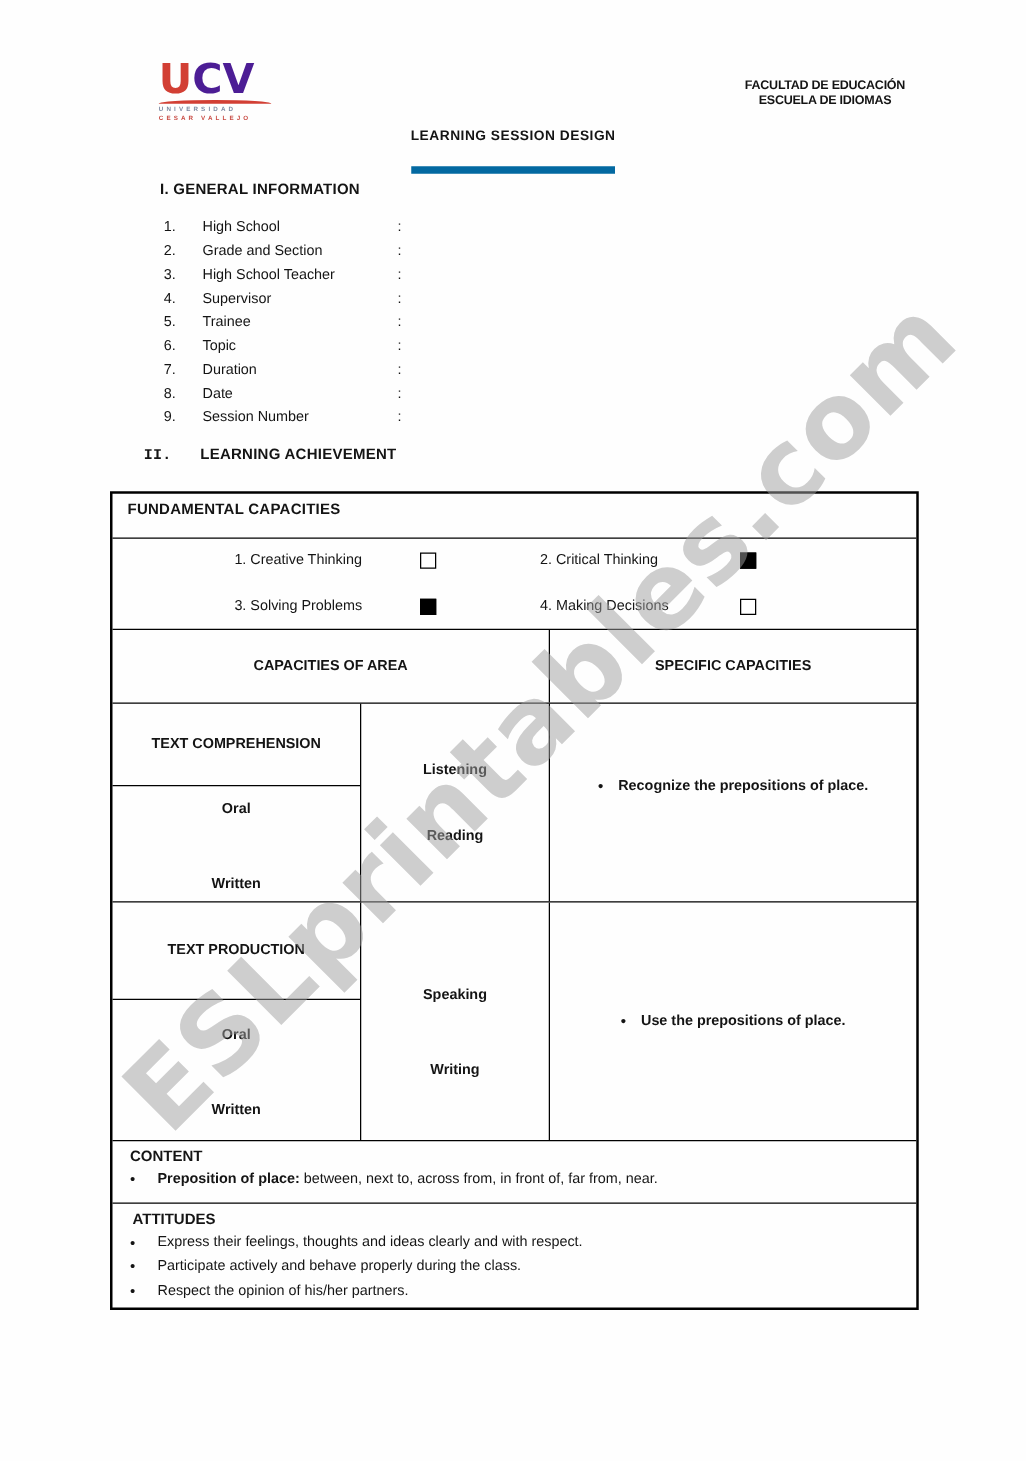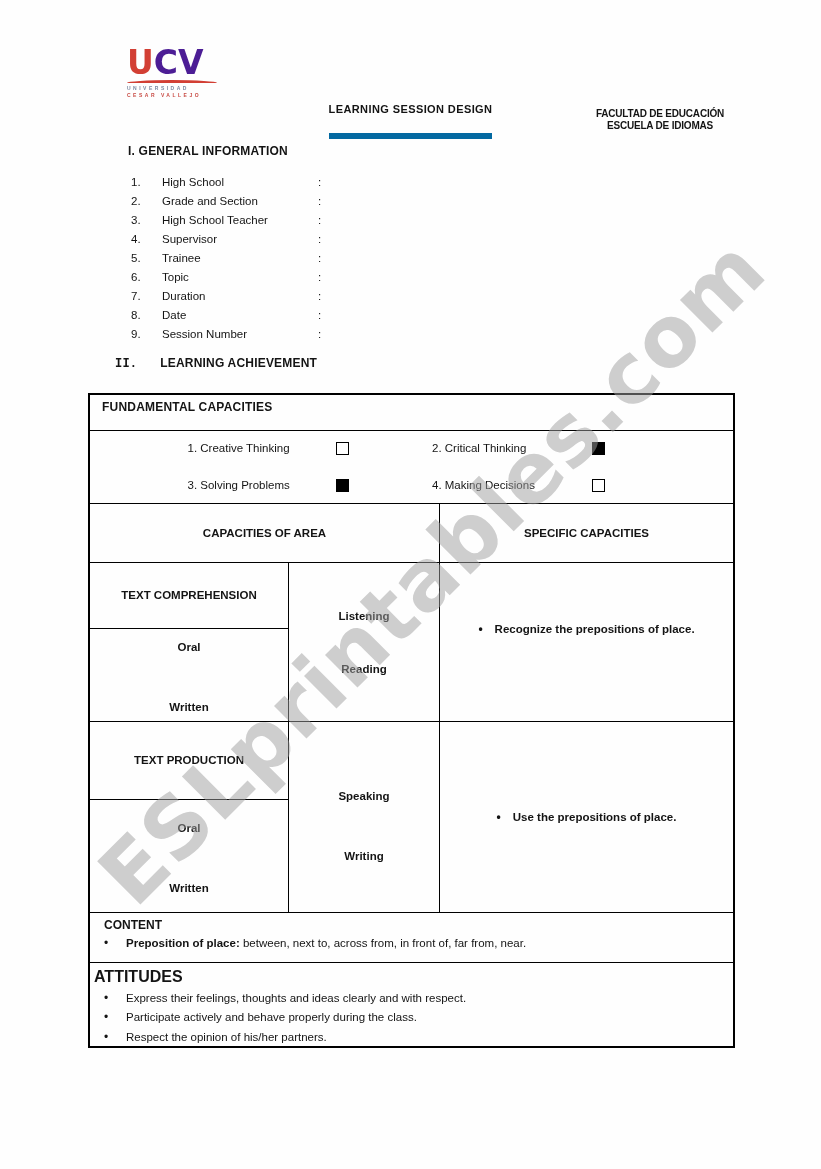--- a/index.html
+++ b/index.html
@@ -28,21 +28,20 @@
   .logo-cv { color:#4c1d95; }
   .logo-line { height:3px; background:#d23f34; border-radius:50%/100% 100% 0 0; margin:1px 0 2px 0; width:90px; }
   .logo-sub1 { font-size:5px; letter-spacing:2.5px; color:#7d8aa2; font-weight:bold; white-space:nowrap; }
   .logo-sub2 { font-size:5px; letter-spacing:2.5px; color:#c84b44; font-weight:bold; white-space:nowrap; margin-top:1px; }
 
   
   .faculty {
     position:absolute; left:575px; top:63px; width:170px;
     text-align:center; font-weight:bold; font-size:10px; line-height:12px;
     letter-spacing:-0.2px;
-    margin-top:45px;
   }
 
   
   .doc-title { position:absolute; left:0; top:99px; width:821px; text-align:center; }
   .doc-title span {
     display:inline-block; font-size:11px; font-weight:bold; letter-spacing:0.4px;
     border-bottom:6px solid #0369a1; padding-bottom:18px;
   }
 
   
@@ -93,21 +92,21 @@
   .row-e .col-skills { gap:48px; padding-top:18px; }
   .col-specific { flex:1; display:flex; align-items:center; justify-content:center; font-weight:bold; }
   .row-d .col-specific { padding-bottom:26px; }
   .spec-bullet { margin-right:12px; font-size:12px; }
 
   .row-f { height:50px; border-bottom:1.5px solid #000; padding-top:5px; }
   .row-f .sec-title { padding-left:14px; font-weight:bold; font-size:12px; }
   .bullet-line { display:flex; padding-left:12px; margin-top:4px; line-height:15px; }
   .bullet-dot { width:24px; text-align:left; padding-left:2px; font-size:12px; }
   .row-g { height:85px; padding-top:5px; }
-  .row-g .sec-title { padding-left:4px; font-weight:bold; font-size:16px; }
+  .row-g .sec-title { padding-left:16px; font-weight:bold; font-size:12px; }
   .row-g .bullet-line { margin-top:4.5px; }
 </style>
 </head>
 <body>
 
 <div class="page">
 
   <div class="watermark">ESLprintables.com</div>
 
   <div class="logo">

